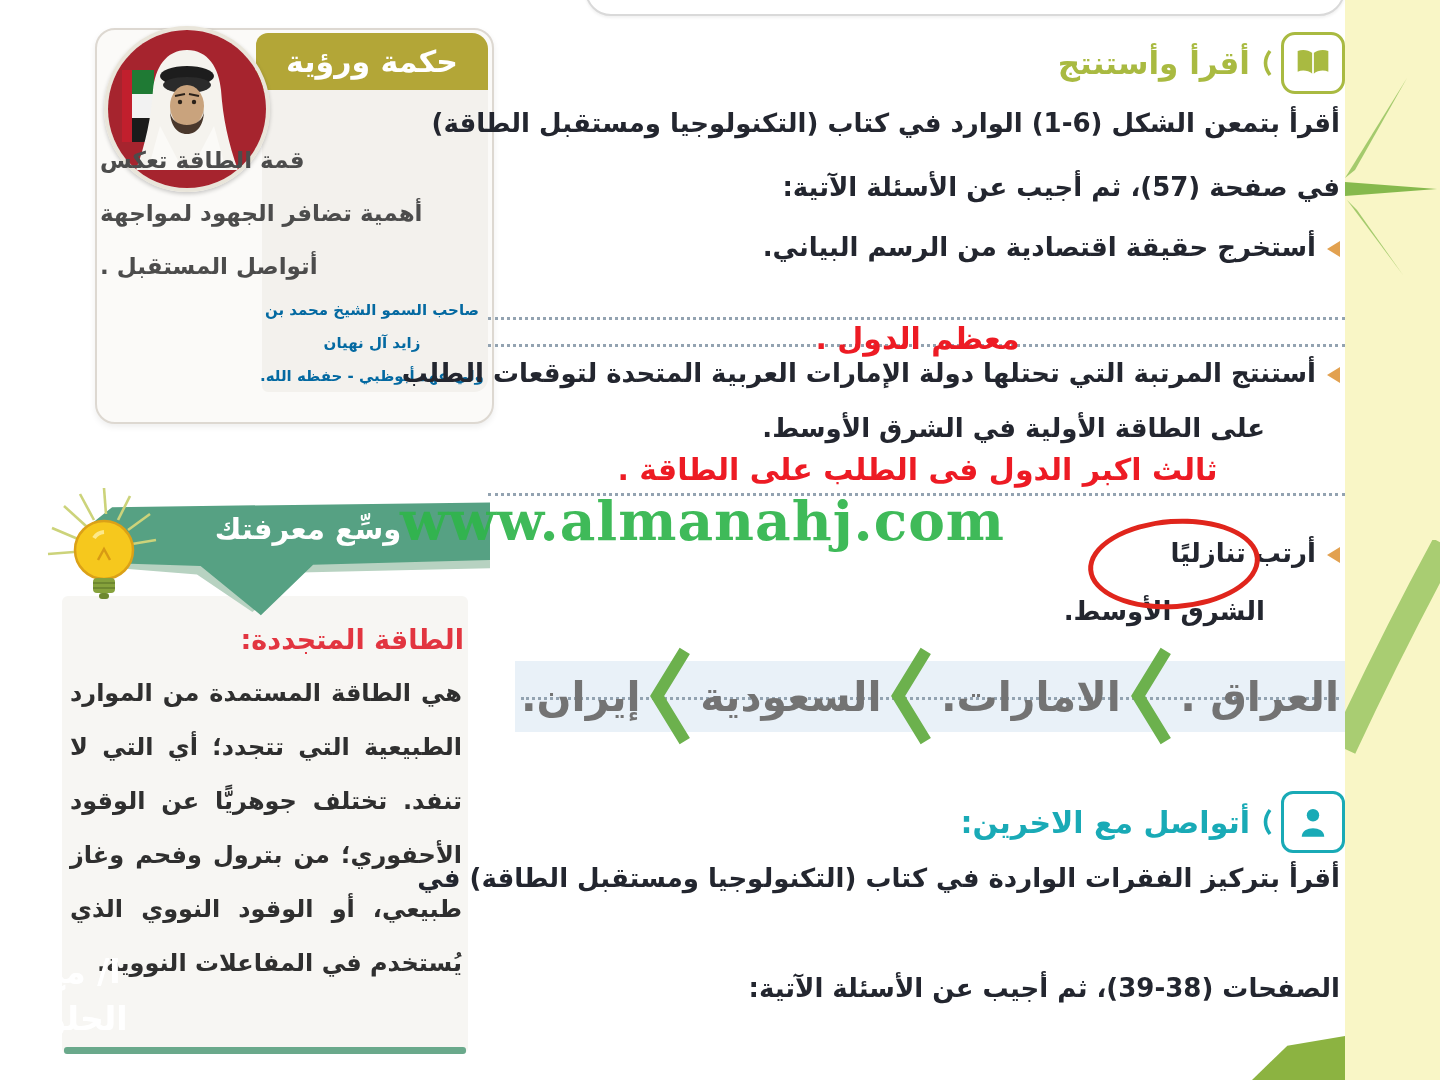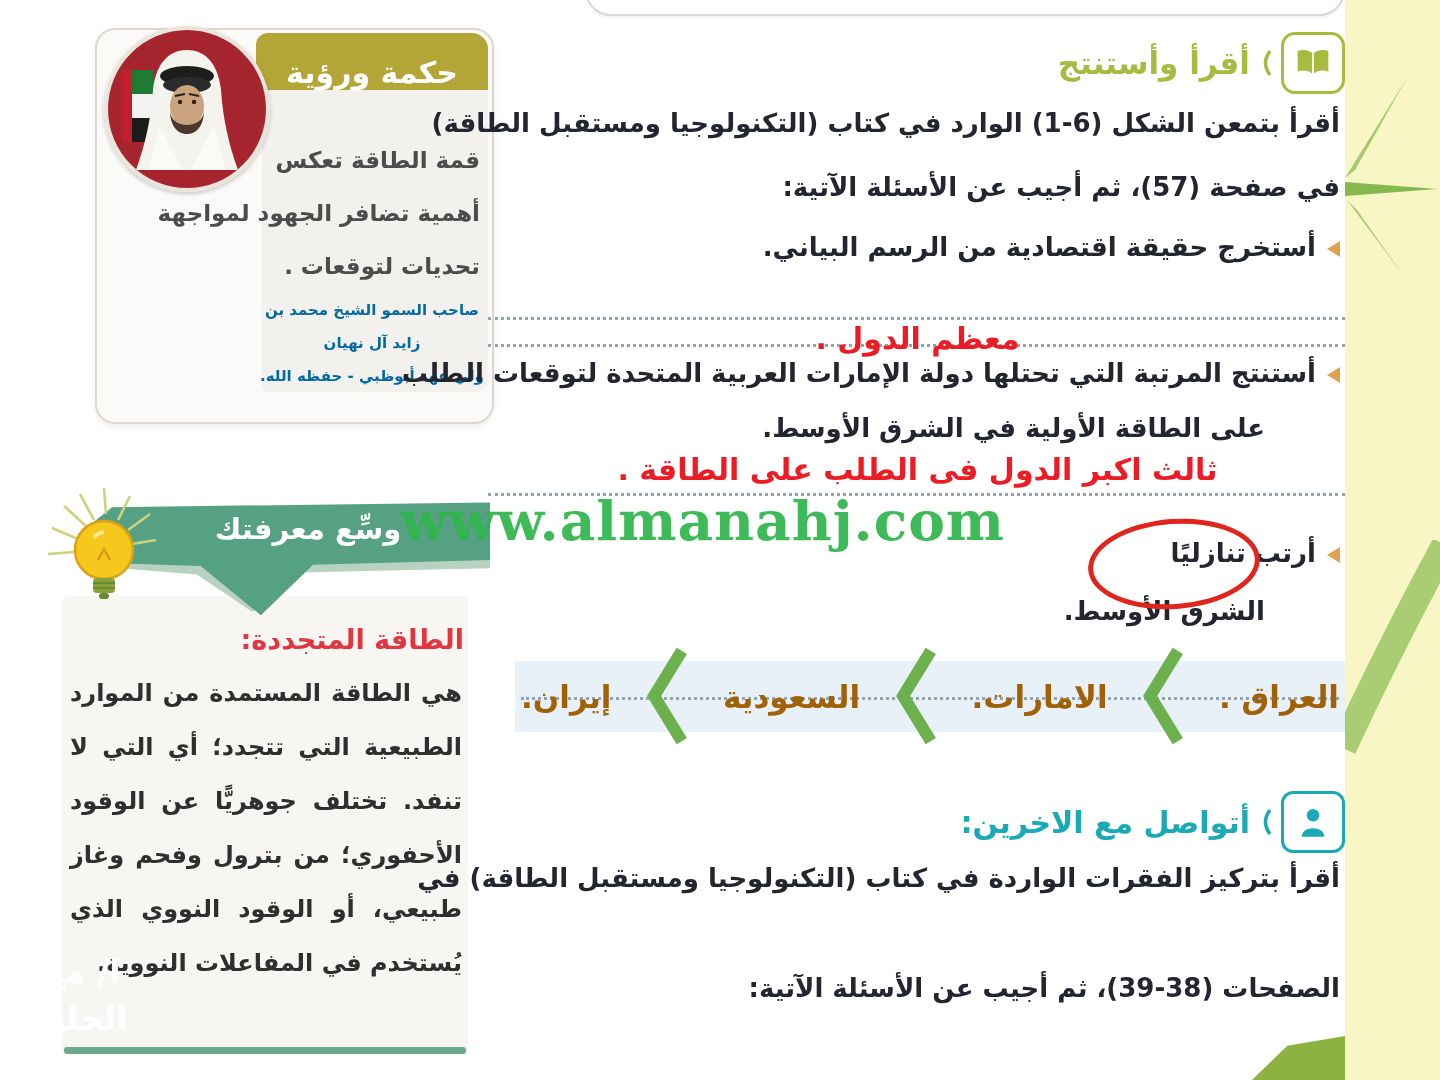--- a/index.html
+++ b/index.html
@@ -14,25 +14,25 @@
 
   
   .top-box{left:585px;top:-40px;width:756px;height:52px;background:#fff;
            border:2px solid #d9d9d9;border-radius:26px;box-shadow:0 2px 3px rgba(0,0,0,.06);}
 
   
   .wisdom-card{left:95px;top:28px;width:395px;height:392px;background:#fbfaf8;
                border:2px solid #ddd8d1;border-radius:20px;box-shadow:0 3px 6px rgba(0,0,0,.07);}
   .wisdom-inner{left:262px;top:90px;width:226px;height:302px;background:#f3f1ed;border-radius:0 0 14px 6px;}
   .wisdom-banner{left:256px;top:33px;width:232px;height:57px;background:#b3a637;
-                 border-radius:12px 16px 0 0;display:flex;align-items:flex-end;justify-content:center;
+                 border-radius:12px 16px 0 0;display:flex;align-items:center;justify-content:center;
                  color:#fff;font-weight:bold;font-size:30px;}
   .portrait{left:104px;top:26px;width:158px;height:158px;border-radius:50%;overflow:hidden;
             border:4px solid #e9e5da;box-shadow:0 2px 4px rgba(0,0,0,.2);}
-  .wisdom-quote{left:100px;top:134px;width:380px;direction:rtl;text-align:right;
+  .wisdom-quote{left:100px;top:134px;width:380px;direction:rtl;text-align:left;
                 color:#4c4c4c;font-size:23px;font-weight:600;line-height:53px;}
   .wisdom-attrib{left:260px;top:294px;width:224px;direction:rtl;text-align:center;
                  color:#0369a1;font-size:15px;font-weight:600;line-height:33px;}
 
   
   .expand-panel{left:62px;top:596px;width:406px;height:458px;background:#f7f6f3;border-radius:6px;}
   .expand-panel::after{content:"";position:absolute;left:2px;right:2px;bottom:0;height:7px;
                        background:#6aa98b;border-radius:3px;}
   .ribbon-wrap{left:88px;top:494px;width:402px;height:132px;}
   .ribbon-back{position:absolute;left:6px;top:14px;width:396px;height:104px;background:#b7d2c1;
@@ -68,21 +68,21 @@
   .red-ellipse{left:1088px;top:519px;width:162px;height:80px;border:5px solid #e0251c;border-radius:50%;
                transform:rotate(-4deg);z-index:3;}
   .center-watermark{left:400px;top:488px;font-family:"DejaVu Serif",serif;font-size:55px;font-weight:600;
                     color:#2fb54b;letter-spacing:1px;z-index:4;opacity:.92;}
 
   
   .rank-band{left:515px;top:661px;width:830px;height:71px;background:#e9f1f8;}
   .rank-band::before{content:"";position:absolute;left:6px;right:6px;top:50%;border-top:3px dotted #93a3b1;}
   .rank-row{position:absolute;left:0;top:0;width:100%;height:100%;display:flex;direction:rtl;
             align-items:center;justify-content:space-between;padding:0 6px;box-sizing:border-box;}
-  .rank-label{color:#a16207;font-size:31px;font-weight:800;z-index:2;direction:rtl;}
+  .rank-label{color:#737373;font-size:41px;font-weight:800;z-index:2;direction:rtl;}
   .chev{z-index:2;margin-top:-2px;}
 </style>
 </head>
 <body>
 
 <div id="page">
 
   <div class="abs yellow-band"></div>
   <svg class="abs" style="right:0;top:70px;" width="95" height="230">
     <polygon points="0,108 62,8 10,100" fill="#8fbf56" opacity="0.8"></polygon>
@@ -116,21 +116,21 @@
       <circle cx="72" cy="72" r="2.2" fill="#2a2119"></circle>
       <circle cx="86" cy="72" r="2.2" fill="#2a2119"></circle>
       <path d="M67,66 l10,-2 M81,64 l10,2" stroke="#2a2119" stroke-width="2" fill="none"></path>
       <path d="M52,96 L40,140 L75,140 Z" fill="#fbfaf7"></path>
       <path d="M106,96 L118,140 L83,140 Z" fill="#fbfaf7"></path>
     </svg>
   </div>
   <div class="abs wisdom-quote">
     <div>قمة الطاقة تعكس</div>
     <div>أهمية تضافر الجهود لمواجهة</div>
-    <div>تحديات لتوقعات .</div>
+    <div>أتواصل المستقبل .</div>
   </div>
   <div class="abs wisdom-attrib">
     <div>صاحب السمو الشيخ محمد بن زايد آل نهيان</div>
     <div>ولي عهد أبوظبي - حفظه الله.</div>
   </div>
 
   <div class="abs expand-panel"></div>
   <div class="abs ribbon-wrap">
     <div class="ribbon-back"></div>
     <div class="ribbon-main"></div>

